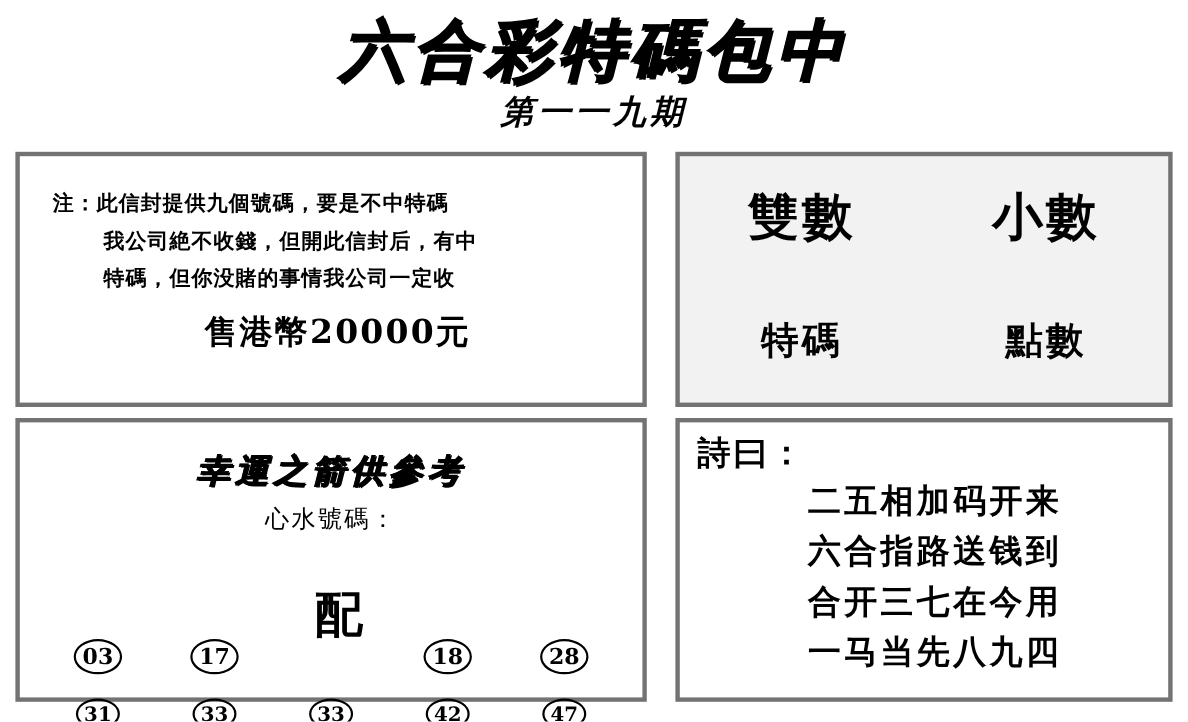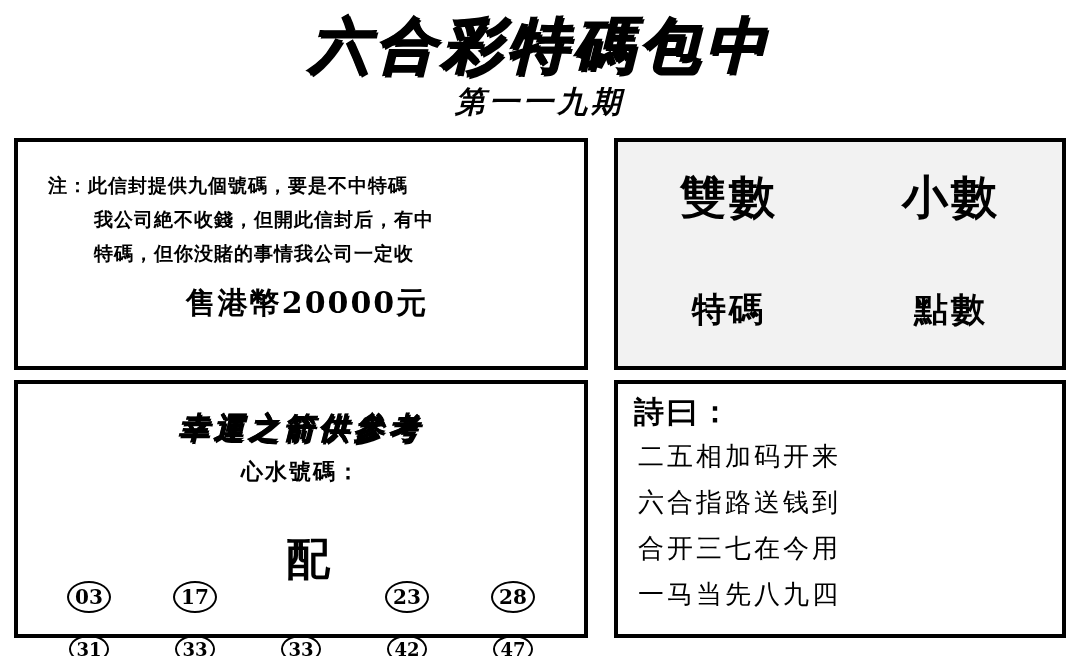--- a/index.html
+++ b/index.html
@@ -44,21 +44,21 @@
     text-align: center;
     font-size: 30px;
     font-weight: bold;
     letter-spacing: 4px;
     font-style: italic;
   }
 
   
   .box {
     position: absolute;
-    border: 4px solid #000000;
+    border: 4px solid #737373;
     background: #fff;
     box-sizing: border-box;
   }
 
   
   #note-box {
     left: 14px;
     top: 138px;
     width: 574px;
     height: 232px;
@@ -128,21 +128,21 @@
     font-weight: bold;
     font-style: italic;
     letter-spacing: 5px;
     -webkit-text-stroke: 0.6px #000;
     text-shadow: 1.5px 1.5px 0 #000;
   }
   .lucky-sub {
     text-align: center;
     margin-top: 8px;
     font-size: 22px;
-    font-weight: bold;
+    font-weight: normal;
     letter-spacing: 2px;
   }
   .pei {
     position: absolute;
     left: 268px;
     top: 146px;
     font-size: 44px;
     font-weight: bold;
     letter-spacing: 1px;
   }
@@ -193,22 +193,23 @@
     width: 452px;
     height: 258px;
   }
   .poem-head {
     margin: 8px 0 0 16px;
     font-size: 30px;
     font-weight: bold;
     letter-spacing: 3px;
   }
   .poem-line {
-    font-size: 26px;
-    font-weight: normal;
+    text-align: center;
+    font-size: 30px;
+    font-weight: bold;
     letter-spacing: 3px;
     line-height: 46px;
     padding-left: 20px;
   }
 </style>
 </head>
 <body>
 
 <div id="page">
 
@@ -239,21 +240,21 @@
 
   <div class="box" id="numbers-box">
     <div class="lucky-head">幸運之箭供參考</div>
     <div class="lucky-sub">心水號碼：</div>
     <div class="pei">配</div>
 
     <div class="num-row" id="num-row-1">
       <div class="ball">03</div>
       <div class="ball">17</div>
       <div class="ball hidden-slot"></div>
-      <div class="ball">23</div>
+      <div class="ball">18</div>
       <div class="ball">28</div>
     </div>
 
     <div class="num-row" id="num-row-2">
       <div class="ball small">31</div>
       <div class="ball small">33</div>
       <div class="ball small">33</div>
       <div class="ball small">42</div>
       <div class="ball small">47</div>
     </div>

